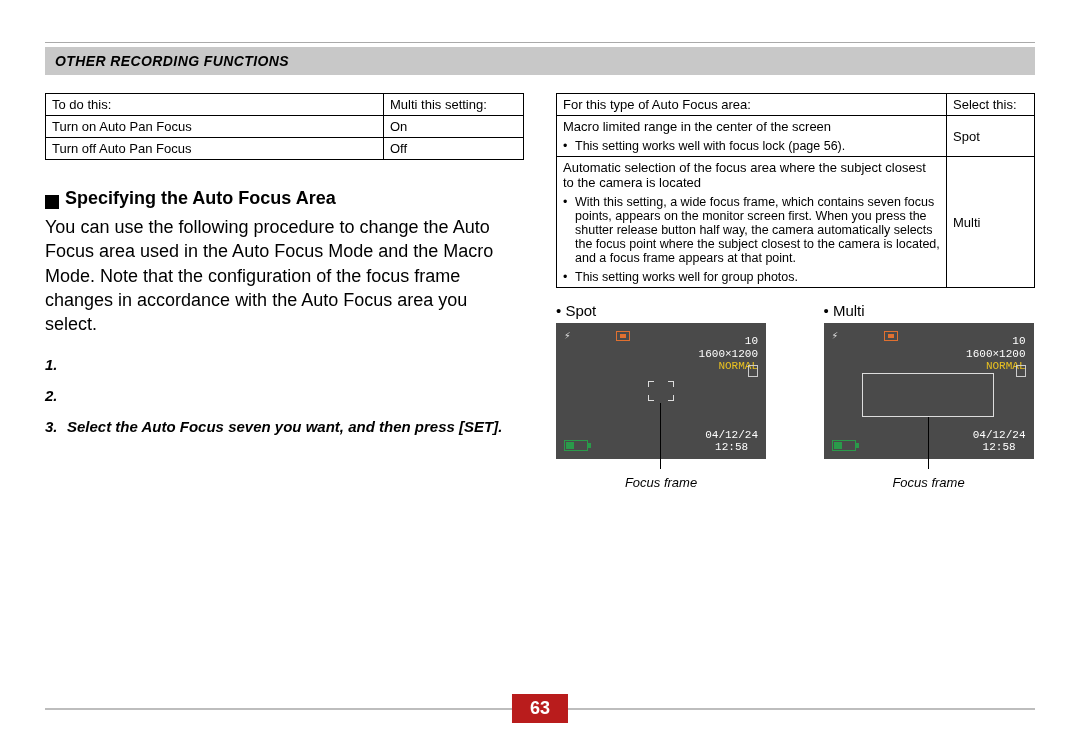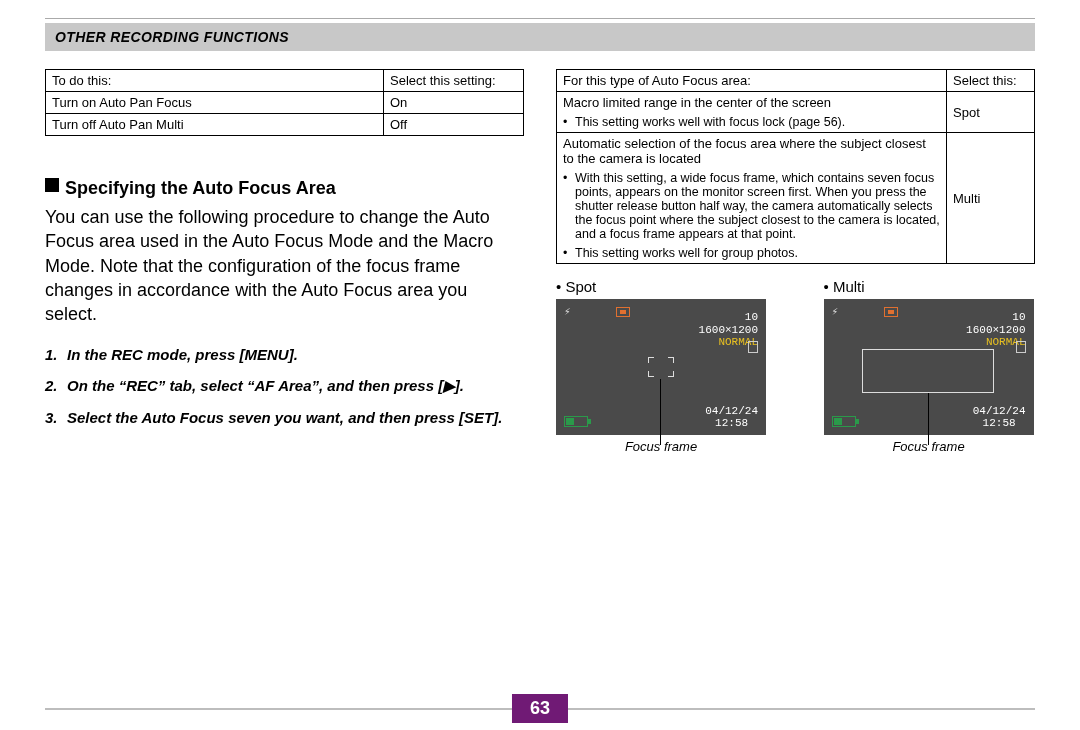--- a/index.html
+++ b/index.html
@@ -5,21 +5,21 @@
   * { box-sizing: border-box; margin: 0; padding: 0; }
   body {
     width: 1080px;
     height: 730px;
     background: #fff;
     font-family: Arial, Helvetica, sans-serif;
     color: #000;
     position: relative;
   }
   .page {
-    padding: 18px 45px 0 45px;
+    padding: 42px 45px 0 45px;
   }
   .hrule { border-top: 1px solid #aaa; margin-bottom: 4px; }
   .section-banner {
     background: #c8c8c8;
     padding: 6px 10px;
     font-weight: bold;
     font-style: italic;
     font-size: 14px;
     letter-spacing: 0.4px;
     text-transform: uppercase;
@@ -38,23 +38,23 @@
   th, td {
     border: 1px solid #000;
     padding: 3px 6px;
     text-align: left;
     vertical-align: top;
     font-weight: normal;
   }
   .heading {
     font-size: 18px;
     font-weight: bold;
-    margin: 42px 0 6px 0;
+    margin: 28px 0 6px 0;
     display: flex;
-    align-items: flex-start;
+    align-items: flex-end;
   }
   .heading .sq {
     width: 14px; height: 14px;
     background: #000;
     display: inline-block;
     margin-right: 6px;
   }
   .body-text {
     font-size: 18px;
     line-height: 1.35;
@@ -133,34 +133,34 @@
     width:132px; height:44px;
     border:1px solid #ddd;
   }
   .callout-line {
     position:absolute; background:#000;
   }
   .callout-text {
     font-style: italic;
     font-size: 13px;
     text-align: center;
-    margin-top: 4px;
+    margin-top: 16px;
     width: 210px;
   }
   .page-footer {
     position: absolute;
     bottom: 20px;
     left: 45px; right: 45px;
   }
   .page-footer .rule { border-top: 2px solid #bdbdbd; }
   .page-num {
     position: absolute;
     left: 50%; transform: translateX(-50%);
     top: -14px;
-    background: #701a75;
+    background: #b91c1c;
     color: #fff;
     font-weight: bold;
     font-size: 18px;
     padding: 4px 18px;
     font-family: Arial;
   }
 </style>
 </head>
 <body>
 
@@ -168,47 +168,45 @@
   <div class="hrule"></div>
   <div class="section-banner">OTHER RECORDING FUNCTIONS</div>
 
   <div class="columns">
 
     <div class="col">
       <table>
         <tbody>
             <tr>
           <td>To do this:</td>
-          <td style="width:140px">Select this setting:</td>
+          <td style="width:140px">Multi this setting:</td>
         </tr>
         <tr>
           <td>Turn on Auto Pan Focus</td>
           <td>On</td>
         </tr>
         <tr>
-          <td>Turn off Auto Pan Multi</td>
+          <td>Turn off Auto Pan Focus</td>
           <td>Off</td>
         </tr>
       </tbody>
         </table>
 
       <div class="heading">
         <span class="sq"></span>
         <span>Specifying the Auto Focus Area</span>
       </div>
       <p class="body-text">You can use the following procedure to change the Auto Focus area used in the Auto Focus Mode and the Macro Mode. Note that the configuration of the focus frame changes in accordance with the Auto Focus area you select.</p>
 
       <ol class="steps">
         <li>
           <span class="num">1.</span>
-          <span class="txt">In the REC mode, press [MENU].</span>
         </li>
         <li>
           <span class="num">2.</span>
-          <span class="txt">On the “REC” tab, select “AF Area”, and then press [▶].</span>
         </li>
         <li>
           <span class="num">3.</span>
           <span class="txt">Select the Auto Focus seven you want, and then press [SET].</span>
         </li>
       </ol>
     </div>
 
     <div class="col">
       <table>

